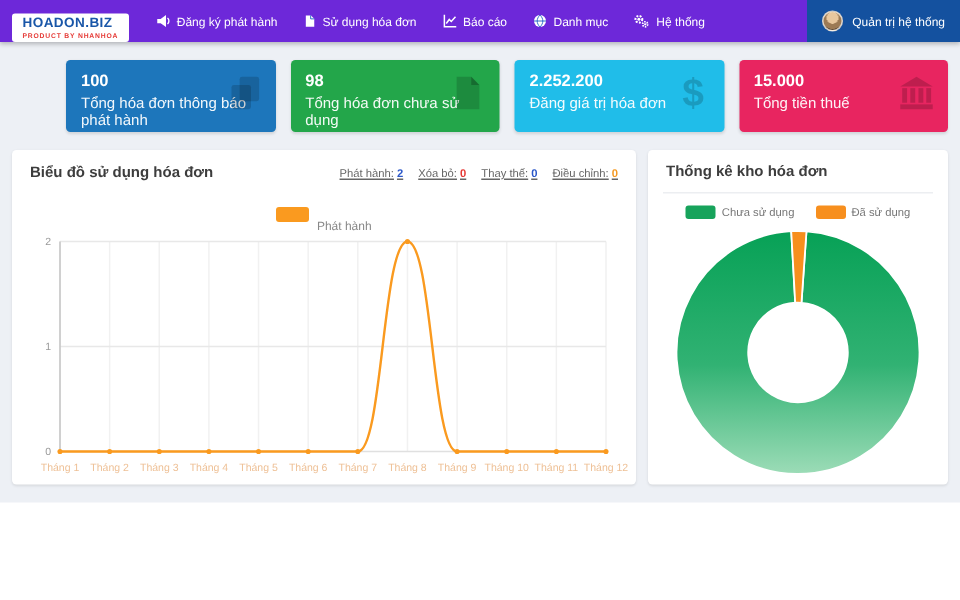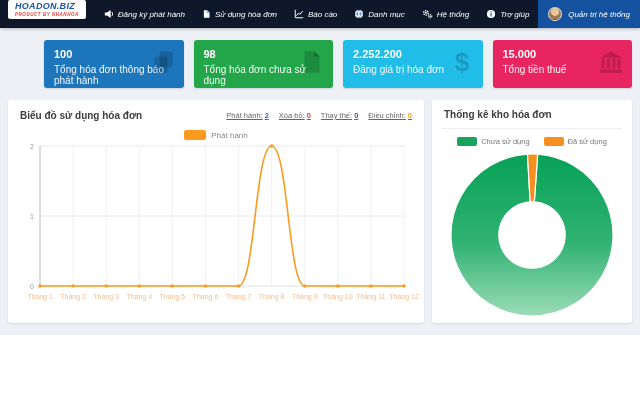--- a/index.html
+++ b/index.html
@@ -1,21 +1,21 @@
 <!DOCTYPE html>
 <html><head>
 <meta charset="utf-8">
 <style>
   * { box-sizing: border-box; margin: 0; padding: 0; }
   html,body { width:640px; height:400px; background:#fff; overflow:hidden;
     font-family:"Liberation Sans", sans-serif; }
 
   
-  .navbar { height:28px; background:#0f172a; display:flex; align-items:flex-start;
-    box-shadow:0 1px 3px rgba(0,0,0,.25); position:relative; z-index:5;font-style:italic; }
+  .navbar { height:28px; background:#6d28d9; display:flex; align-items:flex-end;
+    box-shadow:0 1px 3px rgba(0,0,0,.25); position:relative; z-index:5; }
   .logo-box { background:#fff; border-radius:2px; margin-left:8px; padding:2px 7px 2px 7px;
     display:flex; flex-direction:column; line-height:1; cursor:pointer; }
   .logo-title { font-size:9px; font-weight:bold; color:#1956a8; letter-spacing:.3px; }
   .logo-sub { font-size:4.5px; font-weight:bold; color:#e53935; letter-spacing:.55px; margin-top:1.5px; }
   .nav-items { display:flex; align-items:center; margin-left:18px; gap:17px; height:100%; }
   .nav-item { display:flex; align-items:center; gap:4px; color:#fff; font-size:8px;
     cursor:pointer; height:100%; }
   .nav-item svg { display:block; }
   .nav-user { margin-left:auto; background:#14519f; height:100%; display:flex;
     align-items:center; gap:6px; padding:0 10px; color:#fff; font-size:8px; cursor:pointer; }
@@ -38,21 +38,21 @@
   .chart-panel { width:416px; position:relative; }
   .donut-panel { flex:1; padding:9px 12px 0 12px; }
 
   .chart-header { display:flex; justify-content:space-between; align-items:center;
     padding:10px 12px 0 12px; }
   .panel-title { font-size:10px; font-weight:bold; color:#3d3d3d; }
   .chart-stats { display:flex; gap:10px; font-size:7.5px; color:#666;text-decoration:underline; }
   .chart-stats b { margin-left:2px; }
   .legend-row { display:flex; justify-content:center; align-items:center; gap:5px; margin-top:9px; cursor:pointer; }
   .legend-swatch { width:22px; height:10px; border-radius:2px; background:#fa9a1f; }
-  .legend-label { font-size:8px; color:#888; }
+  .legend-label { font-size:8px; color:#888;margin-top:16px; }
 
   .donut-divider { border-bottom:1px solid #eceef1; margin:8px -2px 0 -2px; }
   .donut-legend { display:flex; justify-content:center; gap:14px; margin-top:8px; }
   .donut-legend-item { display:flex; align-items:center; gap:4px; cursor:pointer; }
   .donut-legend-item .sw { width:20px; height:9px; border-radius:2px; }
   .donut-legend-item .lb { font-size:7.5px; color:#777; }
 
   svg text { font-family:"Liberation Sans", sans-serif; }
 </style>
 </head>
@@ -104,30 +104,20 @@
     <div class="nav-item">
       <span>
         <svg width="11" height="10" viewBox="0 0 13 12">
             <circle cx="4.6" cy="4.6" r="2.7" fill="none" stroke="#fff" stroke-width="1.7" stroke-dasharray="1.5 1.1"></circle>
             <circle cx="4.6" cy="4.6" r="1.2" fill="#fff"></circle>
             <circle cx="9.6" cy="8.6" r="2" fill="none" stroke="#fff" stroke-width="1.4" stroke-dasharray="1.2 .9"></circle>
             <circle cx="9.6" cy="8.6" r=".9" fill="#fff"></circle>
           </svg>
       </span>
       <span>Hệ thống</span>
-    </div>
-    <div class="nav-item">
-      <span>
-        <svg width="10" height="10" viewBox="0 0 12 12">
-            <circle cx="6" cy="6" r="4.9" fill="#fff"></circle>
-            <rect x="5.3" y="5" width="1.5" height="4" fill="#1a5fc4"></rect>
-            <rect x="5.3" y="2.7" width="1.5" height="1.5" fill="#1a5fc4"></rect>
-          </svg>
-      </span>
-      <span>Trợ giúp</span>
     </div>
   </div>
 
   <div class="nav-user">
     <span class="avatar"></span>
     <span>Quản trị hệ thống</span>
   </div>
 </div>
 
 <div class="content">

